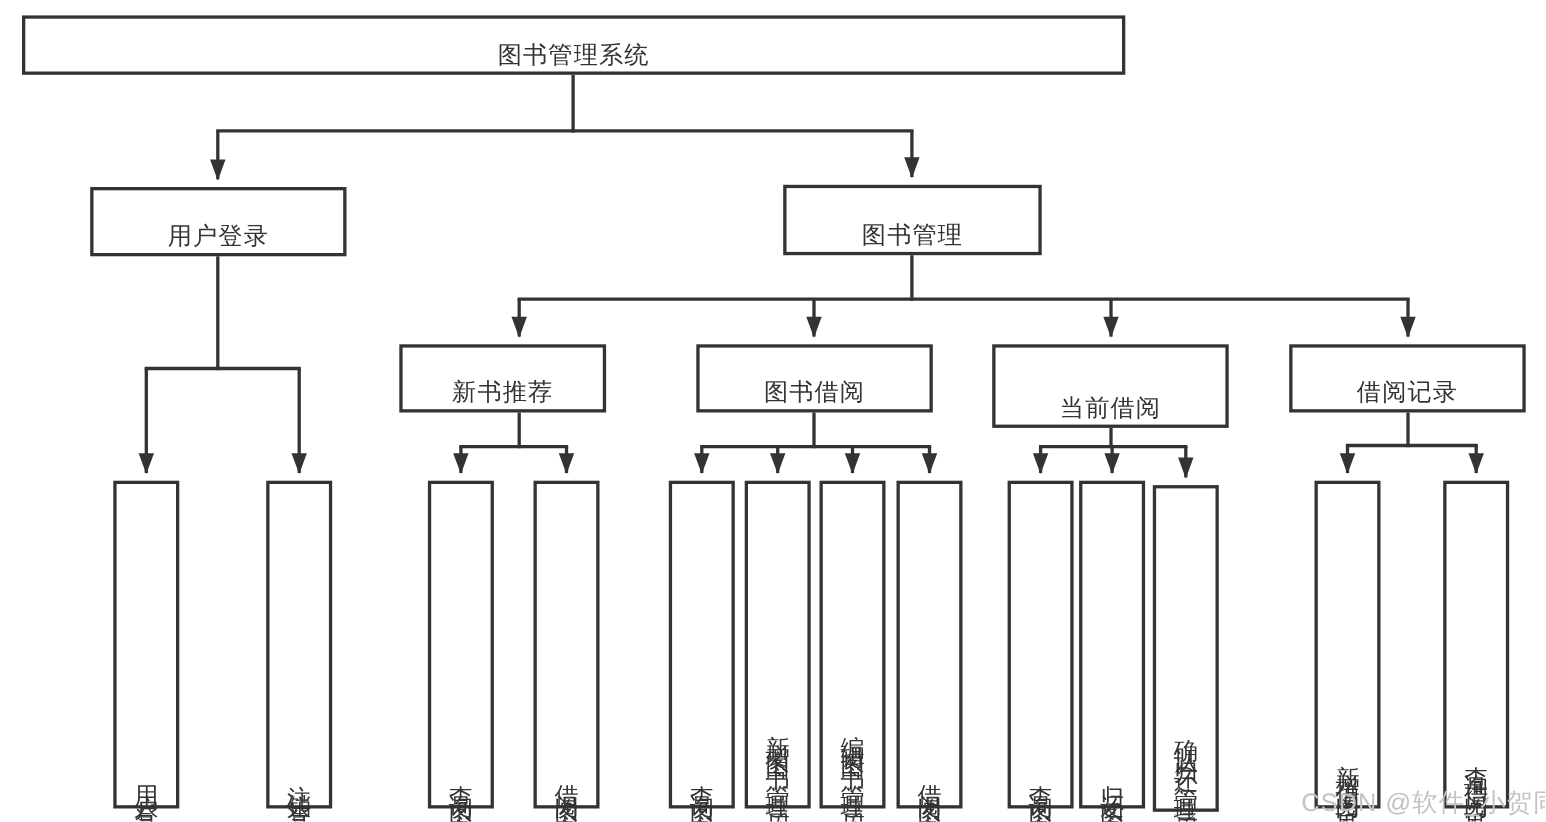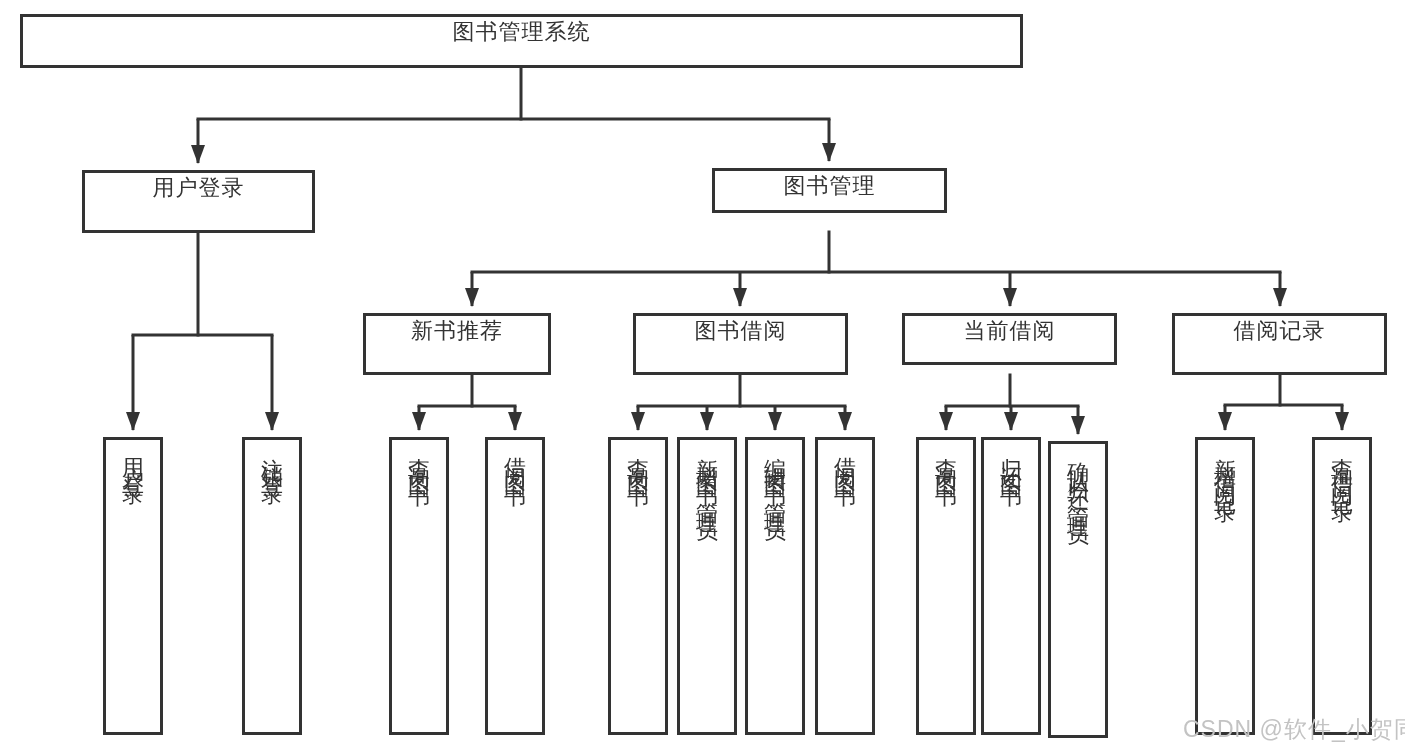--- a/index.html
+++ b/index.html
@@ -9,21 +9,21 @@
     background:#ffffff;
     font-family:"Liberation Sans","DejaVu Sans",sans-serif;
     overflow:hidden;
   }
   svg.connectors{position:absolute;left:0;top:0;width:1405px;height:747px;z-index:1;}
   .node{
     position:absolute;
     box-sizing:border-box;
     border:3px solid #333333;
     background:#ffffff;
-    display:flex;align-items:flex-start;justify-content:center;
+    display:flex;align-items:flex-end;justify-content:center;
     color:#333333;
     z-index:2;
   }
   .hbox{font-size:22px;letter-spacing:1px;}
   .leaf{width:60px;height:298px;top:437px;}
   .vtext{
     writing-mode:vertical-rl;
     text-orientation:mixed;
     font-size:22px;
     letter-spacing:9px;
@@ -96,31 +96,31 @@
     </g>
   </svg>
 
   <div class="node hbox" style="left:20px;top:14px;width:1003px;height:54px;">
     <span>图书管理系统</span>
   </div>
 
   <div class="node hbox" style="left:82px;top:170px;width:233px;height:63px;">
     <span>用户登录</span>
   </div>
-  <div class="node hbox" style="left:712px;top:168px;width:235px;height:45px;">
+  <div class="node hbox" style="left:712px;top:168px;width:235px;height:64px;">
     <span>图书管理</span>
   </div>
 
   <div class="node hbox" style="left:363px;top:313px;width:188px;height:62px;">
     <span>新书推荐</span>
   </div>
   <div class="node hbox" style="left:633px;top:313px;width:215px;height:62px;">
     <span>图书借阅</span>
   </div>
-  <div class="node hbox" style="left:902px;top:313px;width:215px;height:52px;">
+  <div class="node hbox" style="left:902px;top:313px;width:215px;height:76px;">
     <span>当前借阅</span>
   </div>
   <div class="node hbox" style="left:1172px;top:313px;width:215px;height:62px;">
     <span>借阅记录</span>
   </div>
 
   <div class="node leaf" style="left:103px;">
     <span class="vtext">用户登录</span>
   </div>
   <div class="node leaf" style="left:242px;">

